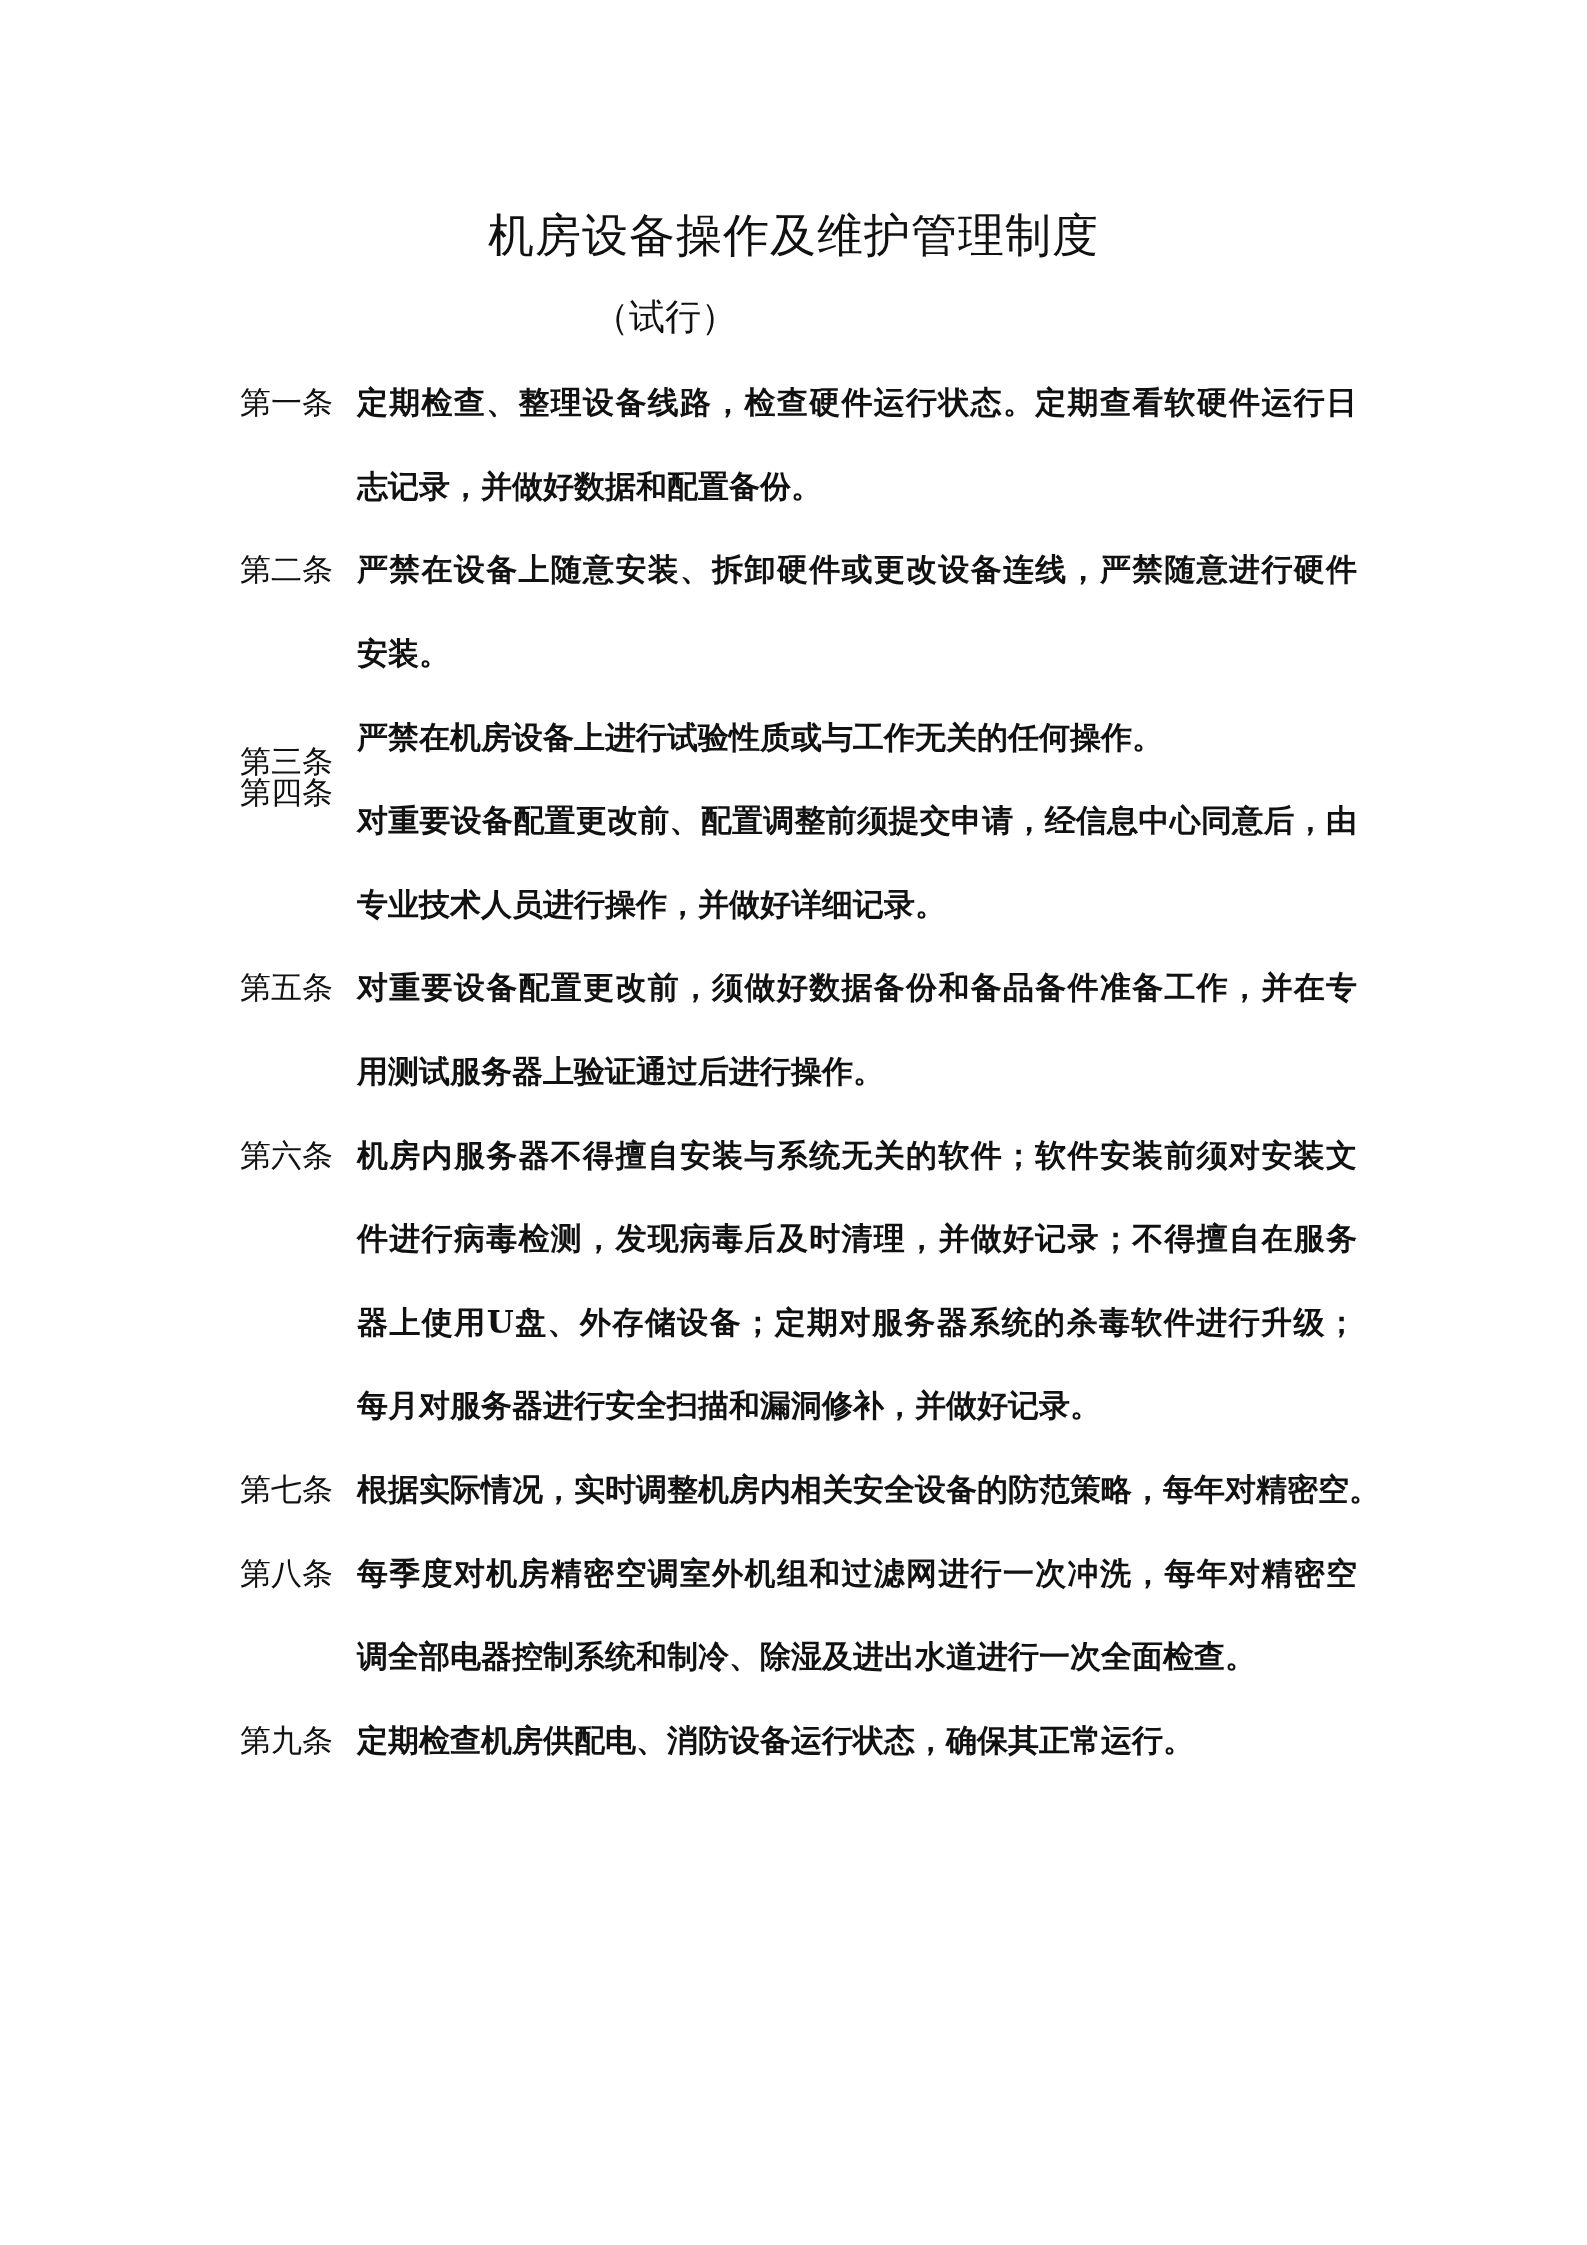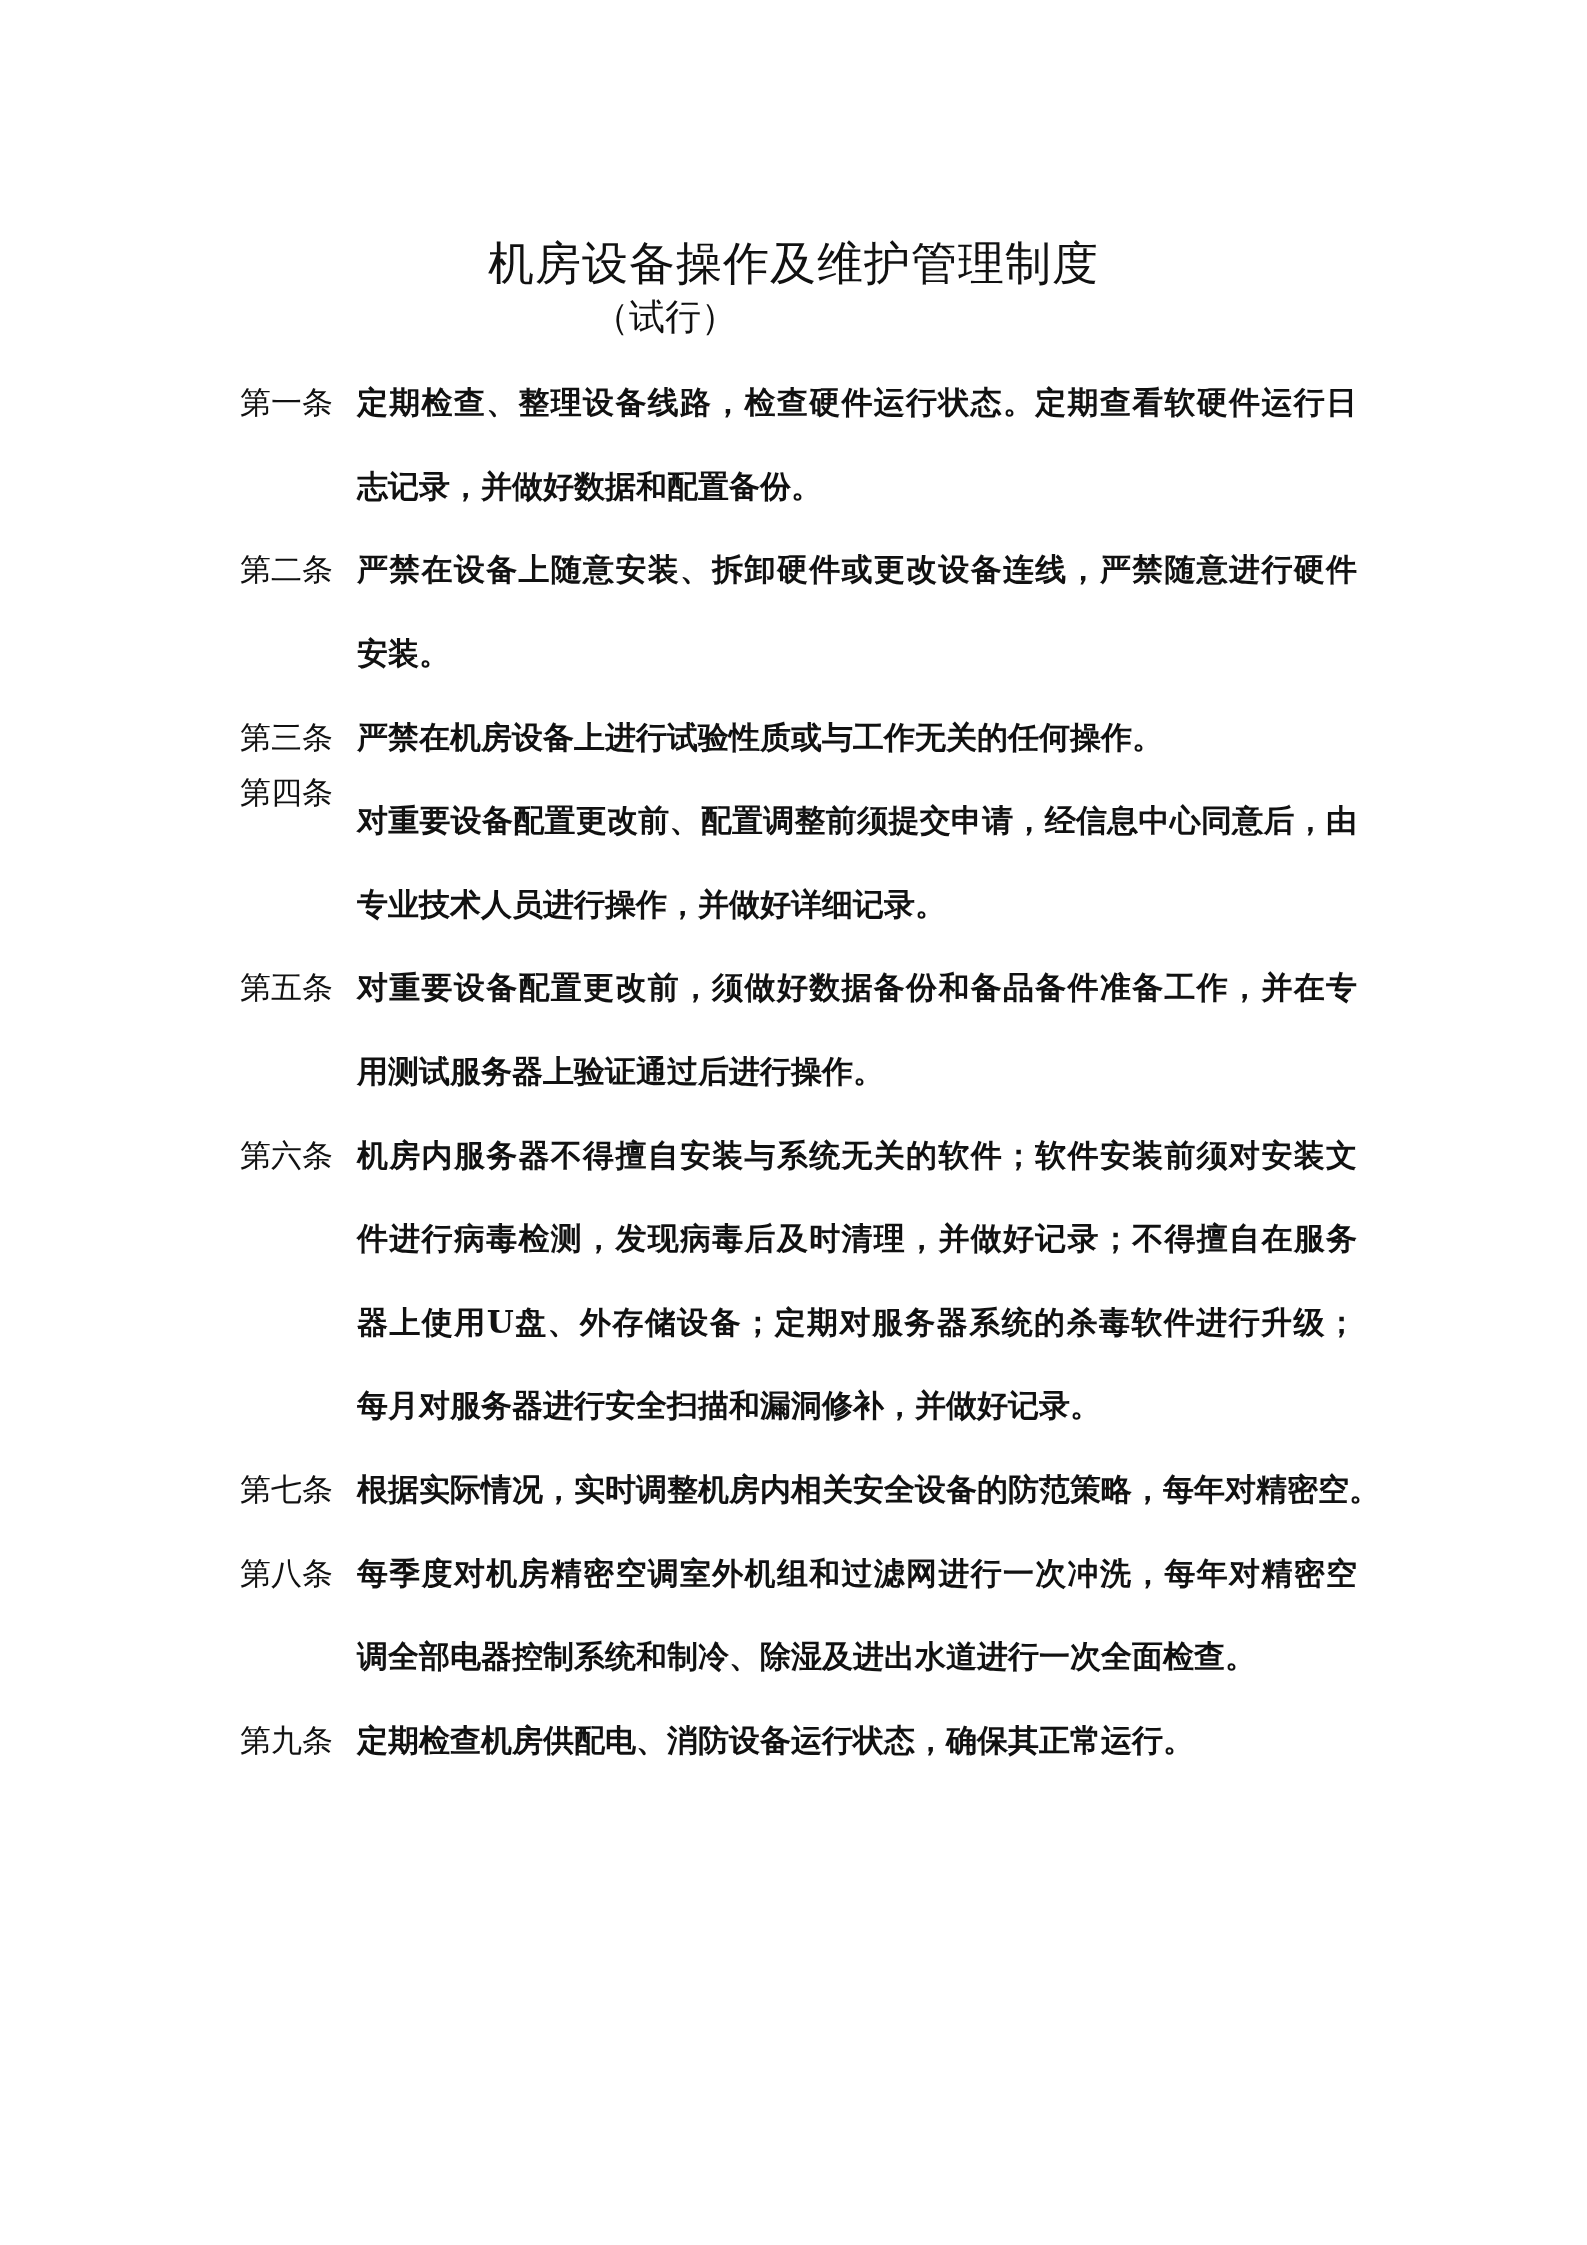--- a/index.html
+++ b/index.html
@@ -1,19 +1,19 @@
 <!DOCTYPE html>
 <html><head>
 <meta charset="utf-8">
 <style>
   html, body { margin:0; padding:0; background:#ffffff; }
   body { width:1587px; height:2245px; position:relative; overflow:hidden;
          font-family:"DejaVu Serif","Liberation Serif",serif; color:#111; }
   .title { position:absolute; left:0; width:1587px; top:205px; text-align:center;
-           font-size:46px; line-height:60px; letter-spacing:1px;margin-top:28px; }
+           font-size:46px; line-height:60px; letter-spacing:1px; }
   .subtitle { position:absolute; left:0; width:1330px; top:292px; text-align:center;
               font-size:36px; line-height:50px; }
   .line { position:absolute; font-size:31px; line-height:40px; white-space:nowrap; }
   .label { left:240px;text-align:right; }
   .text { left:357px; width:1000px; text-align:justify; text-align-last:justify;font-weight:bold; }
   .text.last { text-align-last:left; }
 </style>
 </head>
 <body>
 
@@ -22,21 +22,21 @@
   <div class="subtitle">（试行）</div>
 
   <div class="line label" style="top:382px">第一条</div>
   <div class="line text" style="top:382px">定期检查、整理设备线路，检查硬件运行状态。定期查看软硬件运行日</div>
   <div class="line text last" style="top:466px">志记录，并做好数据和配置备份。</div>
 
   <div class="line label" style="top:549px">第二条</div>
   <div class="line text" style="top:549px">严禁在设备上随意安装、拆卸硬件或更改设备连线，严禁随意进行硬件</div>
   <div class="line text last" style="top:633px">安装。</div>
 
-  <div class="line label" style="top:717px">第三条</div>
+  <div class="line label" style="top:741px">第三条</div>
   <div class="line text last" style="top:717px">严禁在机房设备上进行试验性质或与工作无关的任何操作。</div>
 
   <div class="line label" style="top:772px">第四条</div>
   <div class="line text" style="top:800px">对重要设备配置更改前、配置调整前须提交申请，经信息中心同意后，由</div>
   <div class="line text last" style="top:884px">专业技术人员进行操作，并做好详细记录。</div>
 
   <div class="line label" style="top:967px">第五条</div>
   <div class="line text" style="top:967px">对重要设备配置更改前，须做好数据备份和备品备件准备工作，并在专</div>
   <div class="line text last" style="top:1051px">用测试服务器上验证通过后进行操作。</div>
 

